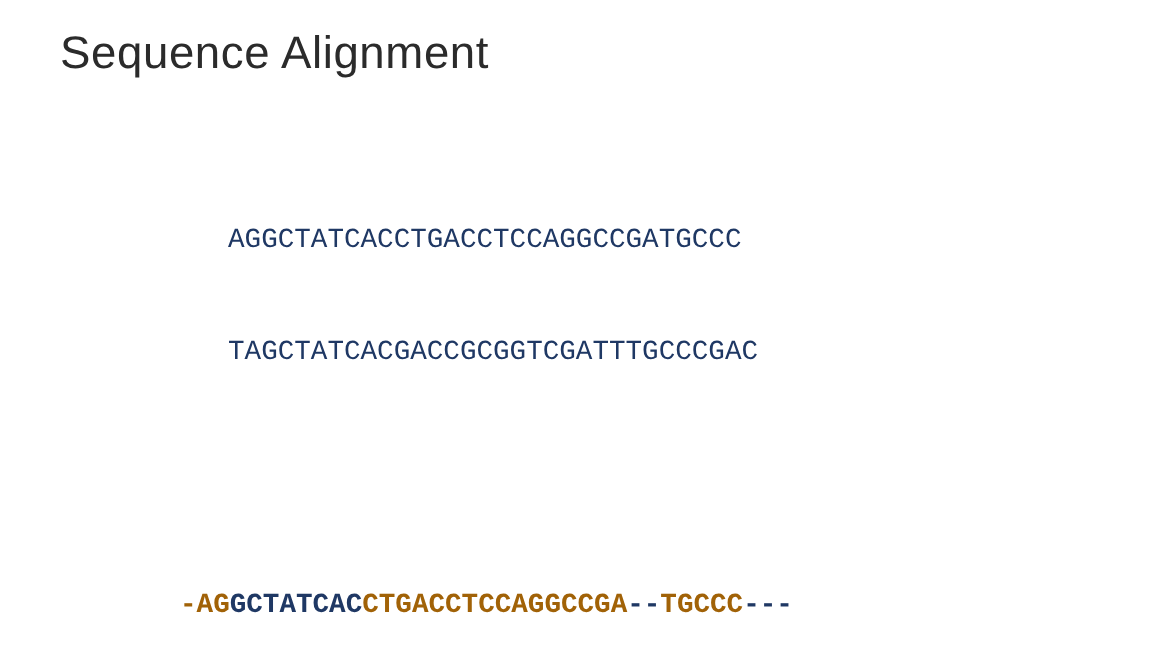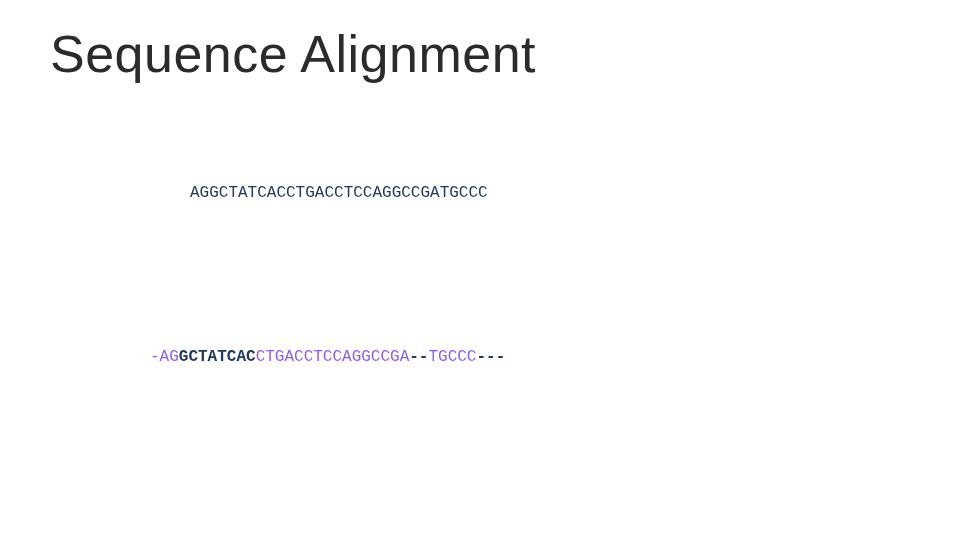--- a/index.html
+++ b/index.html
@@ -4,52 +4,53 @@
 <style>
   * { margin: 0; padding: 0; box-sizing: border-box; }
   html, body { width: 960px; height: 540px; background: #ffffff; font-family: "Segoe UI", "Calibri Light", Arial, sans-serif; }
   .slide {
     width: 960px;
     height: 540px;
     position: relative;
     padding: 24px 40px;
   }
   .title {
-    font-size: 52px;
+    font-size: 38px;
     font-weight: 300;
     color: #2b2b2b;
     letter-spacing: 0.5px;
     margin-bottom: 56px;
     margin-left: 10px;
   }
   .mono {
     font-family: "Courier New", Courier, monospace;
-    font-size: 16px;
+    font-size: 23px;
     line-height: 1.35;
     white-space: pre;
   }
   .block1 {
     color: #1f3864;
     margin-left: 150px;
     margin-bottom: 56px;
   }
   .block2 {
     margin-left: 110px;
     color: #1f3864;
   }
-  .bold { font-weight: normal; color: #8b5cf6; }
+  .bold { font-weight: bold; color: #a16207; }
   .reg { font-weight: bold; color: #1f3864; }
 </style>
 </head>
 <body>
 
 <div class="slide">
   <h1 class="title">Sequence Alignment</h1>
 
   <div class="mono block1">
     <div>AGGCTATCACCTGACCTCCAGGCCGATGCCC</div>
+    <div>TAGCTATCACGACCGCGGTCGATTTGCCCGAC</div>
   </div>
 
   <div class="mono block2">
     <div><span class="bold">-AG</span><span class="reg">GCTATCAC</span><span class="bold">CTGACCTCCAGGCCGA</span><span class="reg">--</span><span class="bold">TGCCC</span><span class="reg">---</span></div>
     
   </div>
 </div>
 
 </body></html>

